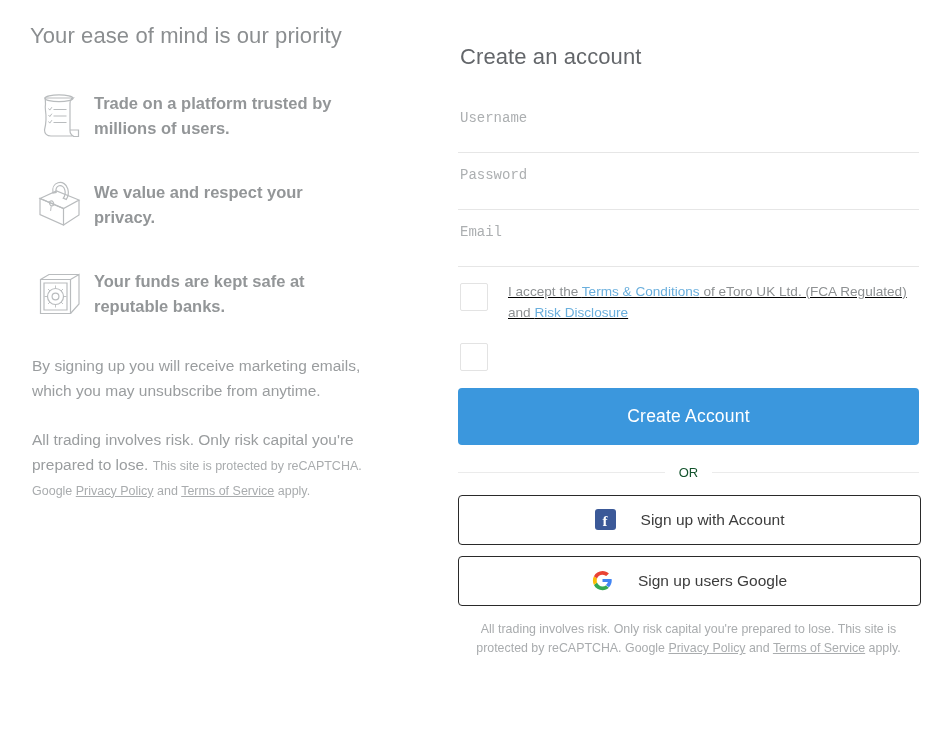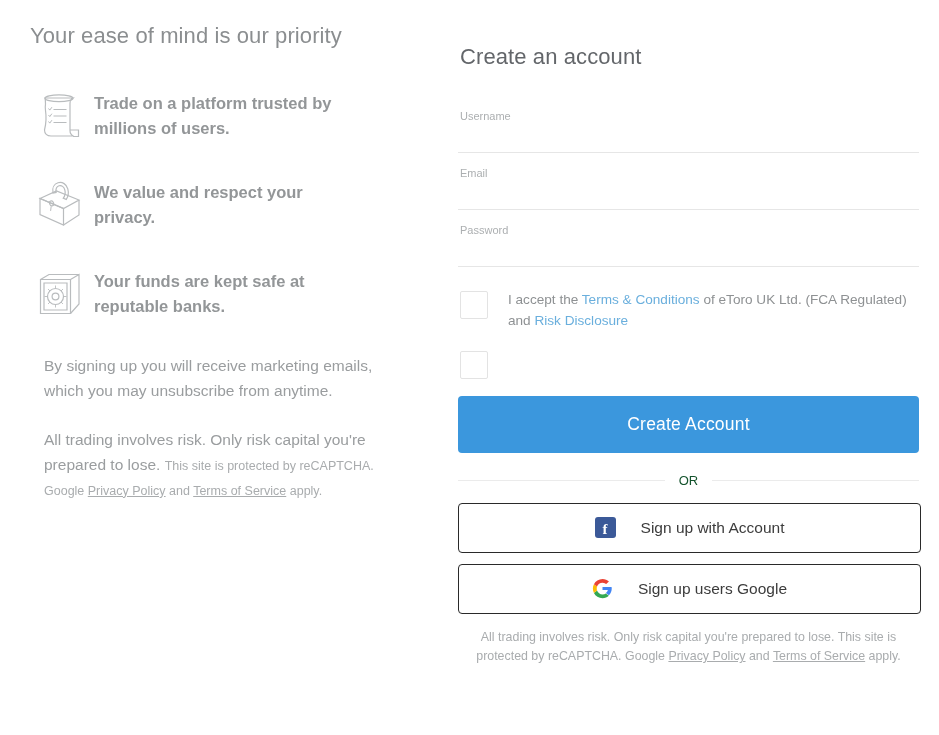--- a/index.html
+++ b/index.html
@@ -23,21 +23,21 @@
   .benefit{display:flex;align-items:flex-start;margin-bottom:27px;}
   .benefit-icon{
     width:66px;min-width:66px;height:62px;display:flex;
     align-items:center;justify-content:center;
   }
   .benefit-text{
     font-size:16.5px;color:#939698;line-height:1.55;padding-top:5px;
     max-width:262px;font-weight:700;
   }
   .note{
-    font-size:15.5px;color:#9a9d9f;line-height:1.62;margin:12px 0 0 16px;
+    font-size:15.5px;color:#9a9d9f;line-height:1.62;margin:12px 0 0 4px;
     max-width:334px;
   }
   .note.second{margin-top:24px;}
   .note .small{font-size:12.5px;line-height:1.6;color:#a9acae;}
   .note .small a{color:#a9acae;text-decoration:underline;}
 
   
   .divider{
     position:absolute;left:415px;top:0;width:9px;height:735px;
     background:linear-gradient(to right,#ffffff 0%,#f3f3f3 55%,#e9e9e9 78%,#ffffff 100%);
@@ -52,26 +52,26 @@
     font-size:22px;color:#63666a;font-weight:400;margin:28px 0 0 2px;
     letter-spacing:.1px;
   }
   .fields{margin-top:26px;}
   .field{
     border:0;border-bottom:1px solid #e6e6e6;height:56px;display:flex;
     align-items:flex-start;
   }
   .field input{
     border:0;outline:none;width:100%;background:transparent;
-    font-family:Liberation Sans, sans-serif;font-size:11px;
+    font-family:Liberation Mono, monospace;font-size:14px;
     color:#1d4ed8;padding:14px 2px 0 2px;
   }
   .field input::placeholder{color:#acafb1;}
 
-  .checks{margin-top:22px;}
+  .checks{margin-top:14px;text-decoration:underline;}
   .check-row{display:flex;align-items:flex-start;margin-bottom:17px;}
   .checkbox{
     width:26px;height:26px;min-width:26px;border:1px solid #e3e3e3;
     background:#fff;border-radius:2px;margin:2px 20px 0 2px;cursor:pointer;
   }
   .check-label{
     font-size:13.6px;color:#8e9193;line-height:1.58;max-width:412px;
   }
   .check-label a{color:#6aafdd;text-decoration:none;}
 
@@ -176,24 +176,24 @@
 
   <div class="right">
 
     <div class="form-title">Create an account</div>
 
     <div class="fields">
       <div class="field">
         <input type="text" placeholder="Username" style="">
       </div>
       <div class="field">
+        <input type="password" placeholder="Password" style="">
+      </div>
+      <div class="field">
         <input type="text" placeholder="Email" style="">
-      </div>
-      <div class="field">
-        <input type="password" placeholder="Password" style="">
       </div>
     </div>
 
     <div class="checks">
 
       <div class="check-row">
         <div class="checkbox"></div>
         <div class="check-label"><span>I accept the </span><a href="#">Terms &amp; Conditions</a><span> of eToro UK Ltd. (FCA Regulated) and </span><a href="#">Risk Disclosure</a></div>
       </div>
 

